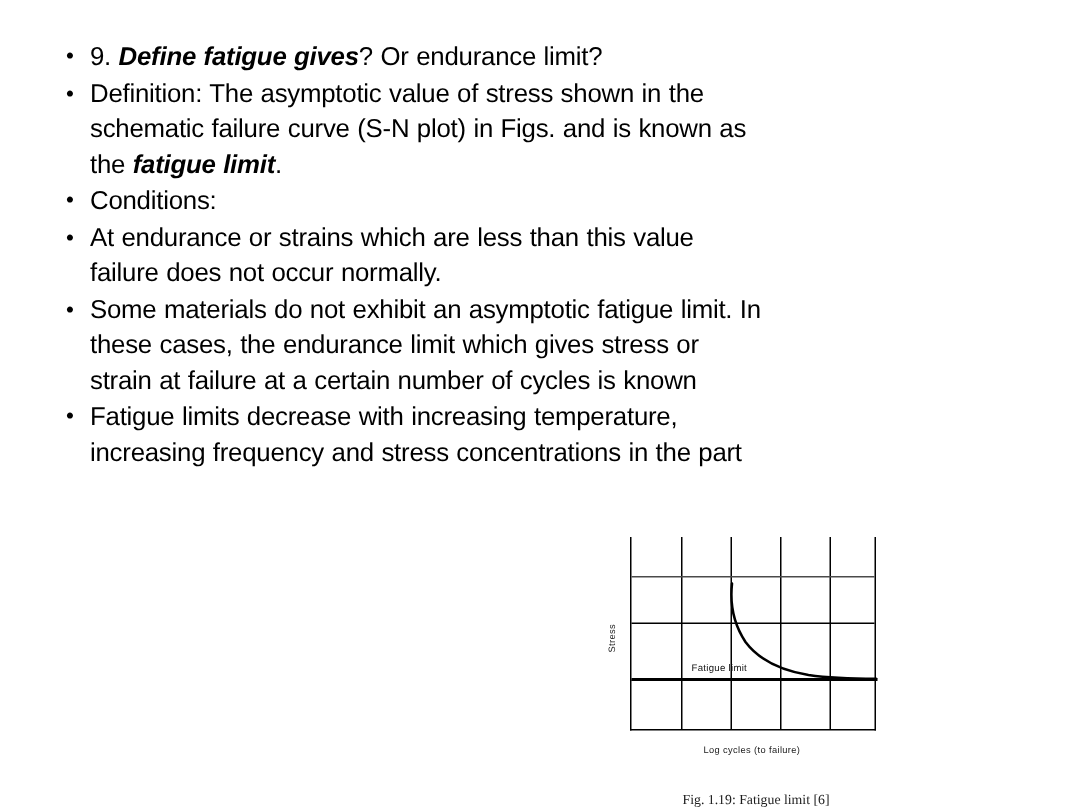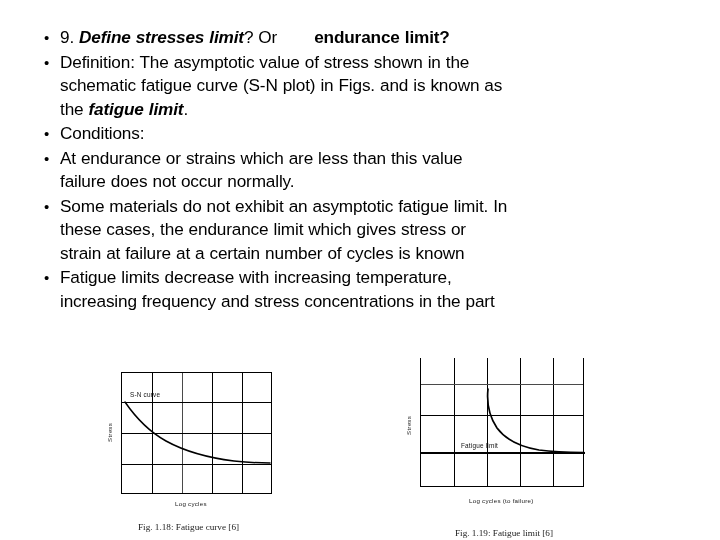--- a/index.html
+++ b/index.html
@@ -47,21 +47,21 @@
     box-sizing: border-box;
   }
   .bullet-text {
     flex: 1 1 auto;
     font-size: 17.2px;
     line-height: 23.5px;
     letter-spacing: -0.15px;
     word-spacing: 0.4px;
   }
   .bi   { }
-  .bb   { font-weight: bold; margin-left: 32px; }
+  .bb   { font-weight: normal; }
   .bbi  { font-weight: bold; font-style: italic; }
 
   
   .figure {
     position: absolute;
   }
   #figure-left  { left: 60px;  top: 360px; width: 290px; height: 175px; }
   #figure-right { left: 385px; top: 340px; width: 280px; height: 195px; }
 
   .plot {
@@ -137,70 +137,44 @@
   svg.curve { position: absolute; left: 0; top: 0; overflow: visible; }
 </style>
 </head>
 <body>
 
 <div id="slide">
 
   <div id="bullet-list">
       <div class="bullet-row">
         <div class="bullet-mark">•</div>
-        <div class="bullet-text"><span>9. </span><span class="bbi">Define stresses limit</span><span>? Or </span><span class="bb">endurance limit?</span></div>
-      </div>
-      <div class="bullet-row">
-        <div class="bullet-mark">•</div>
-        <div class="bullet-text"><span class="bi">Definition:</span><span> The asymptotic value of stress shown in the schematic fatigue curve (S-N plot) in Figs. and is known as the </span><span class="bbi">fatigue limit</span><span>.</span></div>
+        <div class="bullet-text"><span>9. </span><span class="bbi">Define fatigue gives</span><span>? Or </span><span class="bb">endurance limit?</span></div>
+      </div>
+      <div class="bullet-row">
+        <div class="bullet-mark">•</div>
+        <div class="bullet-text"><span class="bi">Definition:</span><span> The asymptotic value of stress shown in the schematic failure curve (S-N plot) in Figs. and is known as the </span><span class="bbi">fatigue limit</span><span>.</span></div>
       </div>
       <div class="bullet-row">
         <div class="bullet-mark">•</div>
         <div class="bullet-text"><span class="bi">Conditions:</span></div>
       </div>
       <div class="bullet-row">
         <div class="bullet-mark">•</div>
         <div class="bullet-text"><span>At endurance or strains which are less than this value failure does not occur normally.</span></div>
       </div>
       <div class="bullet-row">
         <div class="bullet-mark">•</div>
         <div class="bullet-text"><span>Some materials do not exhibit an asymptotic fatigue limit. In these cases, the endurance limit which gives stress or strain at failure at a certain number of cycles is known</span></div>
       </div>
       <div class="bullet-row">
         <div class="bullet-mark">•</div>
         <div class="bullet-text"><span>Fatigue limits decrease with increasing temperature, increasing frequency and stress concentrations in the part</span></div>
       </div>
     </div>
 
-  <div class="figure" id="figure-left">
-
-    <div class="axis-title vertical" style="left:46px; top:82px;">Stress</div>
-
-    <div class="plot" id="plot-left">
-
-      <div class="gl-v" style="left:30px;"></div>
-      <div class="gl-v faint" style="left:60px;"></div>
-      <div class="gl-v" style="left:90px;"></div>
-      <div class="gl-v" style="left:120px;"></div>
-
-      <div class="gl-h" style="top:29px;"></div>
-      <div class="gl-h" style="top:60px;"></div>
-      <div class="gl-h" style="top:91px;"></div>
-
-      <svg class="curve" width="151" height="122" viewBox="0 0 151 122">
-        <path d="M 3 29 C 14 45, 26 58, 44 68 C 64 79, 88 85, 112 88 C 126 89.5, 140 90, 148 90" fill="none" stroke="#000000" stroke-width="1.5" stroke-linecap="round"></path>
-      </svg>
-
-      <div class="curve-label" style="left:8px; top:18px;">S-N curve</div>
-    </div>
-
-    <div class="axis-title" style="left:115px; top:140px;">Log cycles</div>
-
-    <div class="fig-caption" style="left:78px; top:162px;">Fig. 1.18: Fatigue curve [6]</div>
-  </div>
 
   <div class="figure" id="figure-right">
 
     <div class="axis-title vertical" style="left:20px; top:95px;">Stress</div>
 
     <div class="plot" id="plot-right">
 
       <div class="gl-v" style="left:33px;"></div>
       <div class="gl-v" style="left:66px;"></div>
       <div class="gl-v" style="left:99px;"></div>

